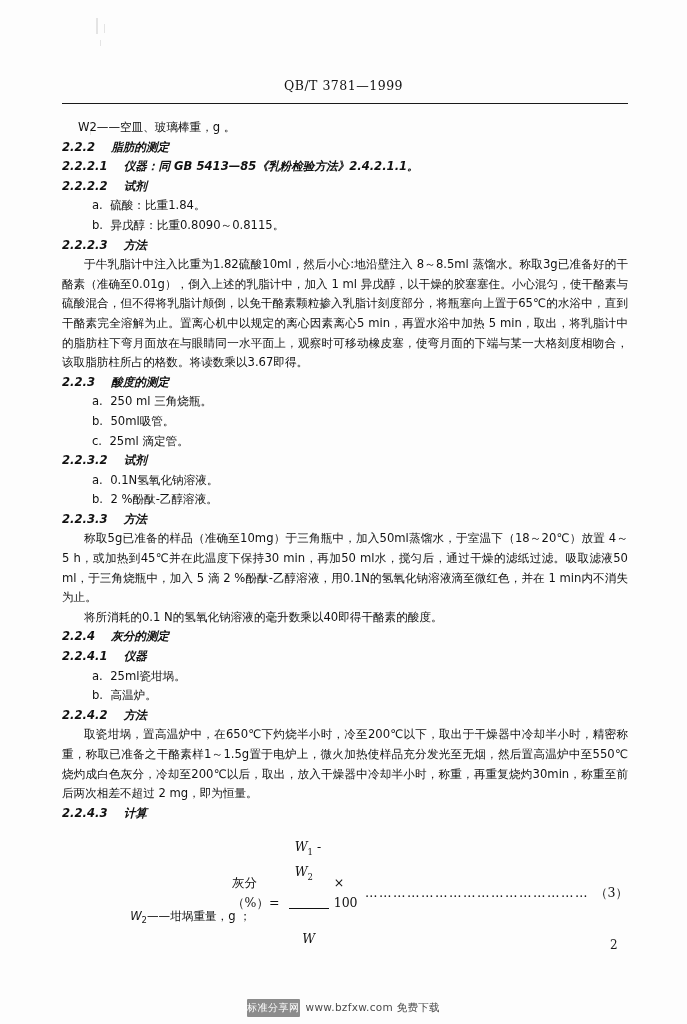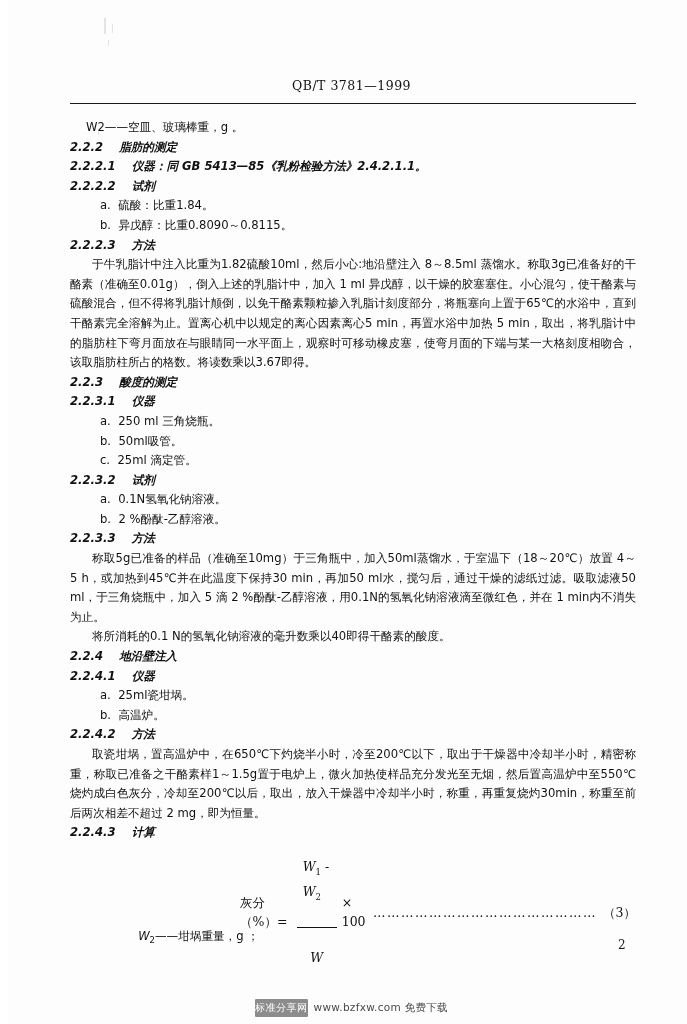--- a/index.html
+++ b/index.html
@@ -12,21 +12,20 @@
     height: 1024px;
     position: relative;
     font-family: "DejaVu Sans", "Liberation Sans", sans-serif;
     color: #1a1a1a;
     overflow: hidden;
   }
   .page {
     position: absolute;
     inset: 0;
     background: #fdfdfd;
-    margin-left: 8px;
   }
   
   .speckle {
     position: absolute;
     background: #cfcfcf;
     opacity: .55;
   }
   .header {
     position: absolute;
     top: 78px;
@@ -165,31 +164,30 @@
 
     <div class="line indent1">W2——空皿、玻璃棒重，g 。</div>
     <div class="line bold">2.2.2    脂肪的测定</div>
     <div class="line bold">2.2.2.1    仪器：同 GB 5413—85《乳粉检验方法》2.4.2.1.1。</div>
     <div class="line bold">2.2.2.2    试剂</div>
     <div class="line indent2">a.  硫酸：比重1.84。</div>
     <div class="line indent2">b.  异戊醇：比重0.8090～0.8115。</div>
     <div class="line bold">2.2.2.3    方法</div>
     <p class="para hang">于牛乳脂计中注入比重为1.82硫酸10ml，然后小心:地沿壁注入 8～8.5ml 蒸馏水。称取3g已准备好的干酪素（准确至0.01g），倒入上述的乳脂计中，加入 1 ml 异戊醇，以干燥的胶塞塞住。小心混匀，使干酪素与硫酸混合，但不得将乳脂计颠倒，以免干酪素颗粒掺入乳脂计刻度部分，将瓶塞向上置于65℃的水浴中，直到干酪素完全溶解为止。置离心机中以规定的离心因素离心5 min，再置水浴中加热 5 min，取出，将乳脂计中的脂肪柱下弯月面放在与眼睛同一水平面上，观察时可移动橡皮塞，使弯月面的下端与某一大格刻度相吻合，该取脂肪柱所占的格数。将读数乘以3.67即得。</p>
     <div class="line bold">2.2.3    酸度的测定</div>
-    <div class="line bold">2.2.3.1    仪器</div>
     <div class="line indent2">a.  250 ml 三角烧瓶。</div>
     <div class="line indent2">b.  50ml吸管。</div>
     <div class="line indent2">c.  25ml 滴定管。</div>
     <div class="line bold">2.2.3.2    试剂</div>
     <div class="line indent2">a.  0.1N氢氧化钠溶液。</div>
     <div class="line indent2">b.  2 %酚酞-乙醇溶液。</div>
     <div class="line bold">2.2.3.3    方法</div>
     <p class="para hang">称取5g已准备的样品（准确至10mg）于三角瓶中，加入50ml蒸馏水，于室温下（18～20℃）放置 4～5 h，或加热到45℃并在此温度下保持30 min，再加50 ml水，搅匀后，通过干燥的滤纸过滤。吸取滤液50 ml，于三角烧瓶中，加入 5 滴 2 %酚酞-乙醇溶液，用0.1N的氢氧化钠溶液滴至微红色，并在 1 min内不消失为止。</p>
     <p class="para hang">将所消耗的0.1 N的氢氧化钠溶液的毫升数乘以40即得干酪素的酸度。</p>
-    <div class="line bold">2.2.4    地沿壁注入</div>
+    <div class="line bold">2.2.4    灰分的测定</div>
     <div class="line bold">2.2.4.1    仪器</div>
     <div class="line indent2">a.  25ml瓷坩埚。</div>
     <div class="line indent2">b.  高温炉。</div>
     <div class="line bold">2.2.4.2    方法</div>
     <p class="para hang">取瓷坩埚，置高温炉中，在650℃下灼烧半小时，冷至200℃以下，取出于干燥器中冷却半小时，精密称重，称取已准备之干酪素样1～1.5g置于电炉上，微火加热使样品充分发光至无烟，然后置高温炉中至550℃烧灼成白色灰分，冷却至200℃以后，取出，放入干燥器中冷却半小时，称重，再重复烧灼30min，称重至前后两次相差不超过 2 mg，即为恒量。</p>
     <div class="line bold">2.2.4.3    计算</div>
 
     <div class="formula-wrap">
       <div class="formula">
         <span>灰分（%）=</span>

